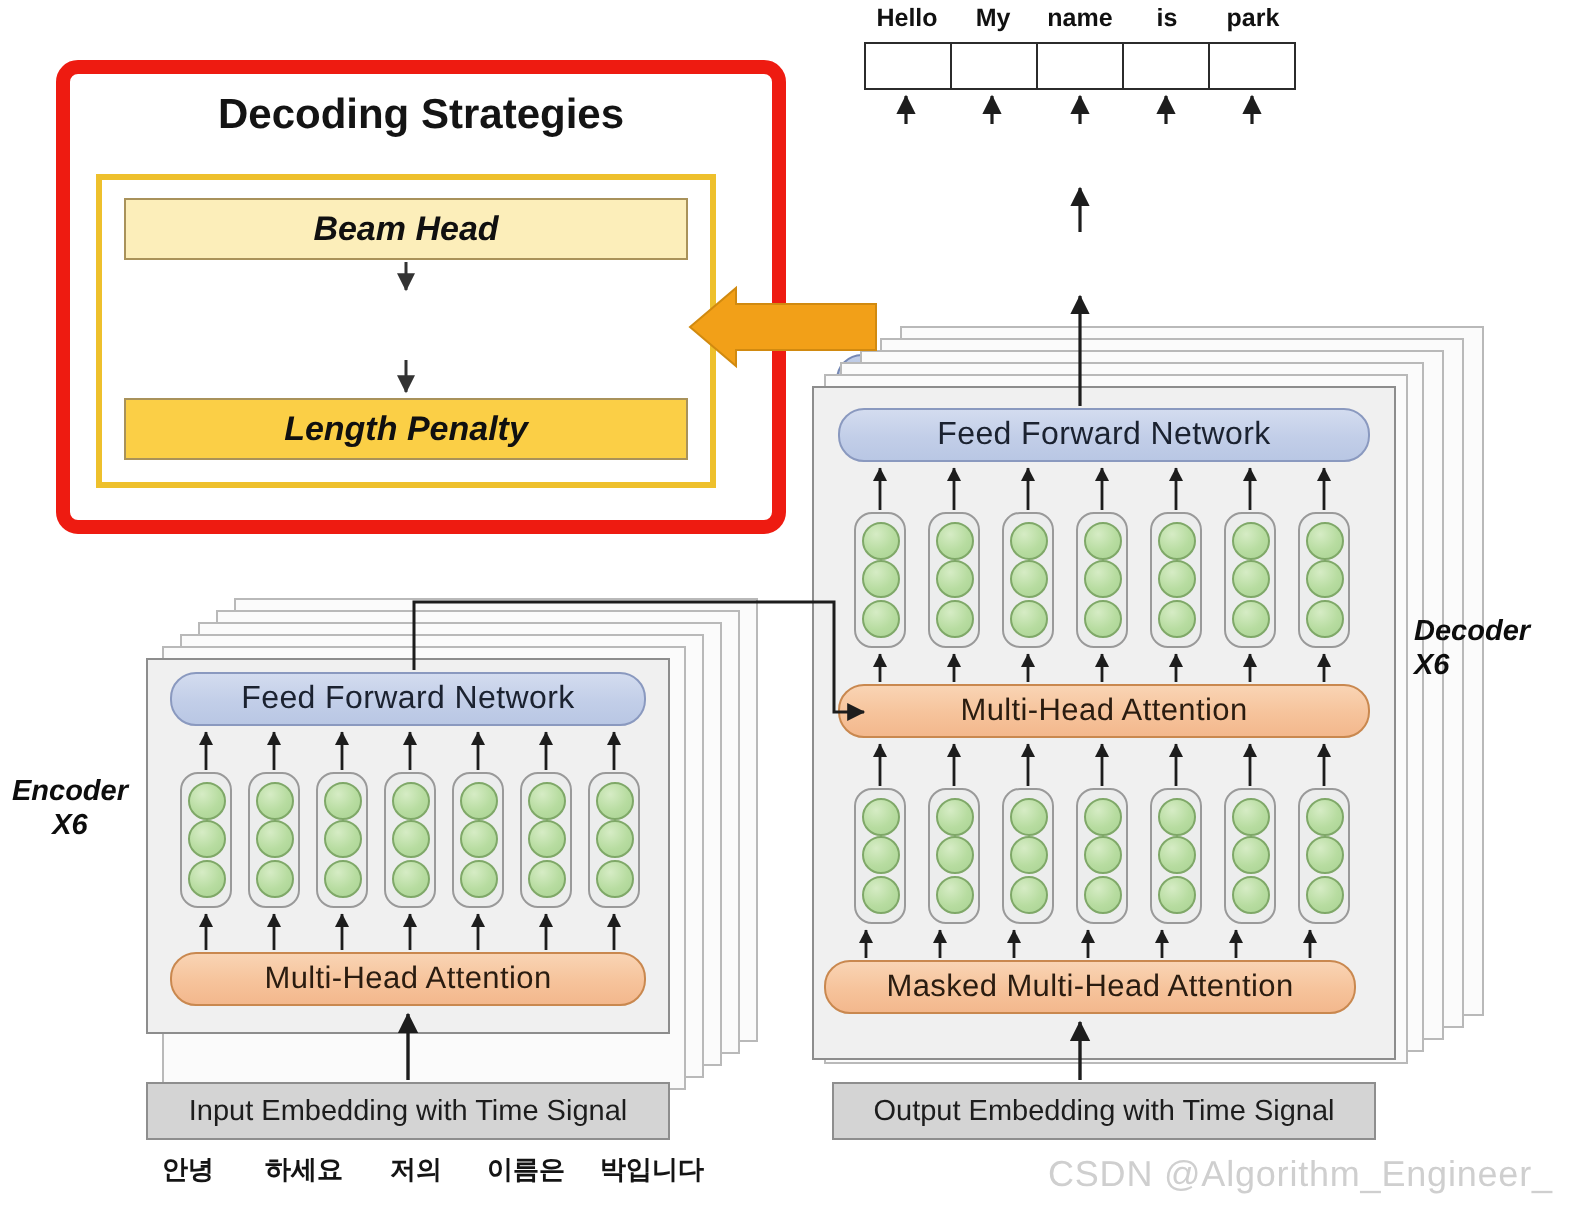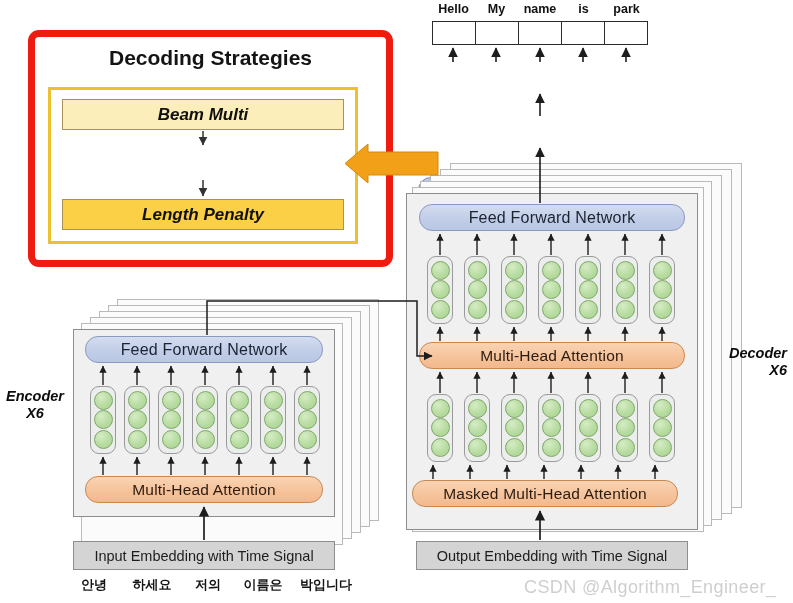--- a/index.html
+++ b/index.html
@@ -228,21 +228,21 @@
       <div class="neuron"></div>
         <div class="neuron"></div>
         <div class="neuron"></div>
     </div>
   </div>
 
   <div class="pill attn" style="left:412px;top:480px;width:266px;height:27px;">Masked Multi-Head Attention</div>
 
   <div class="embed" style="left:416px;top:541px;width:272px;height:29px;">Output Embedding with Time Signal</div>
 
-  <div class="stack-label" style="left:707px;top:308px;width:80px;text-align:right;margin-top:37px;">
+  <div class="stack-label" style="left:707px;top:308px;width:80px;">
     <span>Decoder</span><br>
     <span>X6</span>
   </div>
 
   <div>
     <div class="shadow-layer" style="left:117px;top:299px;width:262px;height:222px;"></div>
     <div class="shadow-layer" style="left:108px;top:305px;width:262px;height:222px;"></div>
     <div class="shadow-layer" style="left:99px;top:311px;width:262px;height:222px;"></div>
     <div class="shadow-layer" style="left:90px;top:317px;width:262px;height:222px;"></div>
     <div class="shadow-layer" style="left:81px;top:323px;width:262px;height:222px;"></div>
@@ -393,21 +393,21 @@
 
     <line x1="204" y1="540" x2="204" y2="507" stroke="#1d1d1d" stroke-width="1.7" marker-end="url(#ah)"></line>
 
     <path d="M207,335 L207,301 L417,301 L417,356 L432,356" stroke="#1d1d1d" stroke-width="1.5" fill="none" marker-end="url(#ah)"></path>
   </svg>
 
   <div class="ds-outer"></div>
   <div class="ds-title">Decoding Strategies</div>
   <div class="ds-inner"></div>
 
-  <div class="ds-row r1">Beam Multi</div>
+  <div class="ds-row r1">Beam Head</div>
   <div class="ds-row r3">Length Penalty</div>
 
   <svg class="overlay" viewBox="0 0 793 603">
     <defs>
       <marker id="ahd" markerWidth="7" markerHeight="7" refX="5.6" refY="3" orient="auto">
         <path d="M0,0 L6,3 L0,6 Z" fill="#333"></path>
       </marker>
     </defs>
     <line x1="203" y1="131" x2="203" y2="145" stroke="#333" stroke-width="1.5" marker-end="url(#ahd)"></line>
     <line x1="203" y1="180" x2="203" y2="196" stroke="#333" stroke-width="1.5" marker-end="url(#ahd)"></line>

